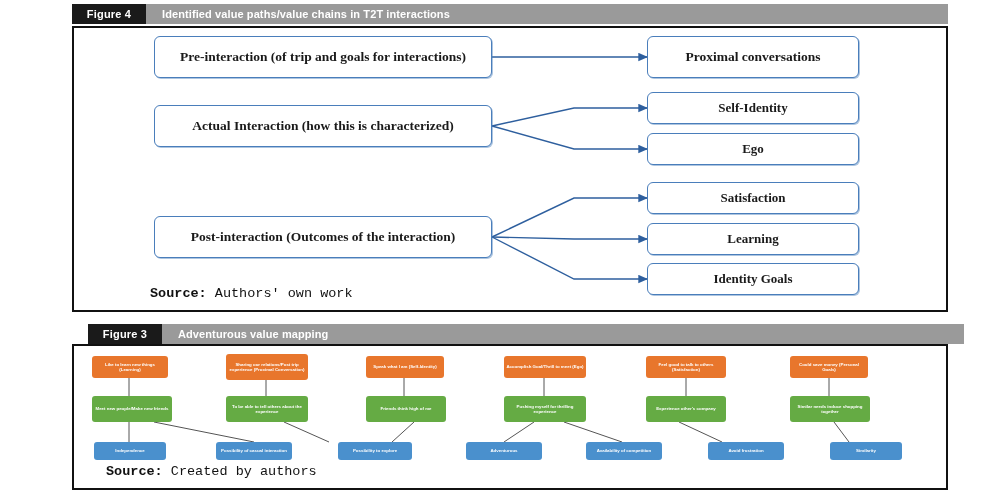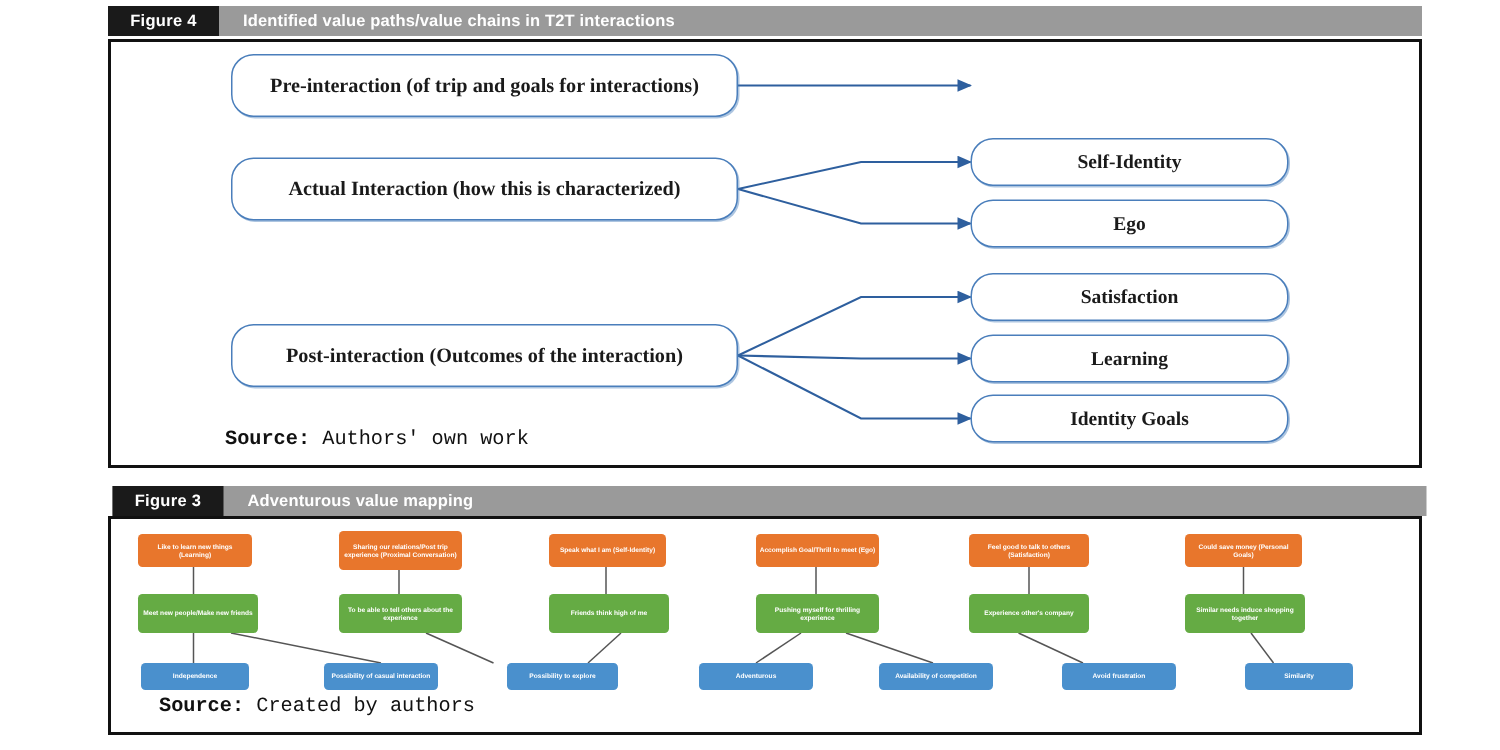--- a/index.html
+++ b/index.html
@@ -62,21 +62,21 @@
     box-sizing: border-box;
   }
   #panel-fig4 { left: 72px; top: 26px; width: 876px; height: 286px; }
   #panel-fig3 { left: 72px; top: 344px; width: 876px; height: 146px; }
 
   
   .rbox {
     position: absolute;
     box-sizing: border-box;
     border: 1.6px solid #4a7ebb;
-    border-radius: 15px;
+    border-radius: 6px;
     background: #ffffff;
     display: flex;
     align-items: center;
     justify-content: center;
     text-align: center;
     font-family: "Liberation Serif", serif;
     font-weight: bold;
     color: #1a1a1a;
     font-size: 13.5px;
     line-height: 1.12;
@@ -152,37 +152,38 @@
       <path d="M418,209 L500,211 L573,211" stroke="#2e5f9e" stroke-width="1.4" fill="none" marker-end="url(#ah)"></path>
       <path d="M418,209 L500,251 L573,251" stroke="#2e5f9e" stroke-width="1.4" fill="none" marker-end="url(#ah)"></path>
     </svg>
 
     <div class="rbox" style="left:80px; top:8px; width:338px; height:42px;">Pre-interaction (of trip and goals for interactions)</div>
 
     <div class="rbox" style="left:80px; top:77px; width:338px; height:42px;">Actual Interaction (how this is characterized)</div>
 
     <div class="rbox" style="left:80px; top:188px; width:338px; height:42px;">Post-interaction (Outcomes of the interaction)</div>
 
+    <div class="rbox" style="left:573px; top:8px; width:212px; height:42px;">Proximal conversations</div>
 
     <div class="rbox small" style="left:573px; top:64px; width:212px; height:32px;">Self-Identity</div>
 
     <div class="rbox small" style="left:573px; top:154px; width:212px; height:32px;">Satisfaction</div>
 
     <div class="rbox small" style="left:573px; top:105px; width:212px; height:32px;">Ego</div>
 
     <div class="rbox small" style="left:573px; top:195px; width:212px; height:32px;">Learning</div>
 
     <div class="rbox small" style="left:573px; top:235px; width:212px; height:32px;">Identity Goals</div>
 
     <div class="source" style="left:76px; top:258px;">
       <b>Source:</b><span> Authors' own work</span>
     </div>
   </div>
 
-  <div class="fig-bar" id="bar-fig3" style="left:75px; top:324px; width:876px;">
+  <div class="fig-bar" id="bar-fig3" style="left:88px; top:324px; width:876px;">
     <div class="fig-tag">Figure 3</div>
     <div class="fig-title">Adventurous value mapping</div>
   </div>
 
   <div class="panel" id="panel-fig3">
 
     <svg id="fig3-lines" viewBox="0 0 872 142" preserveAspectRatio="none">
       <g stroke="#555555" stroke-width="1" fill="none">
 
         <line x1="55" y1="32" x2="55" y2="50"></line>

